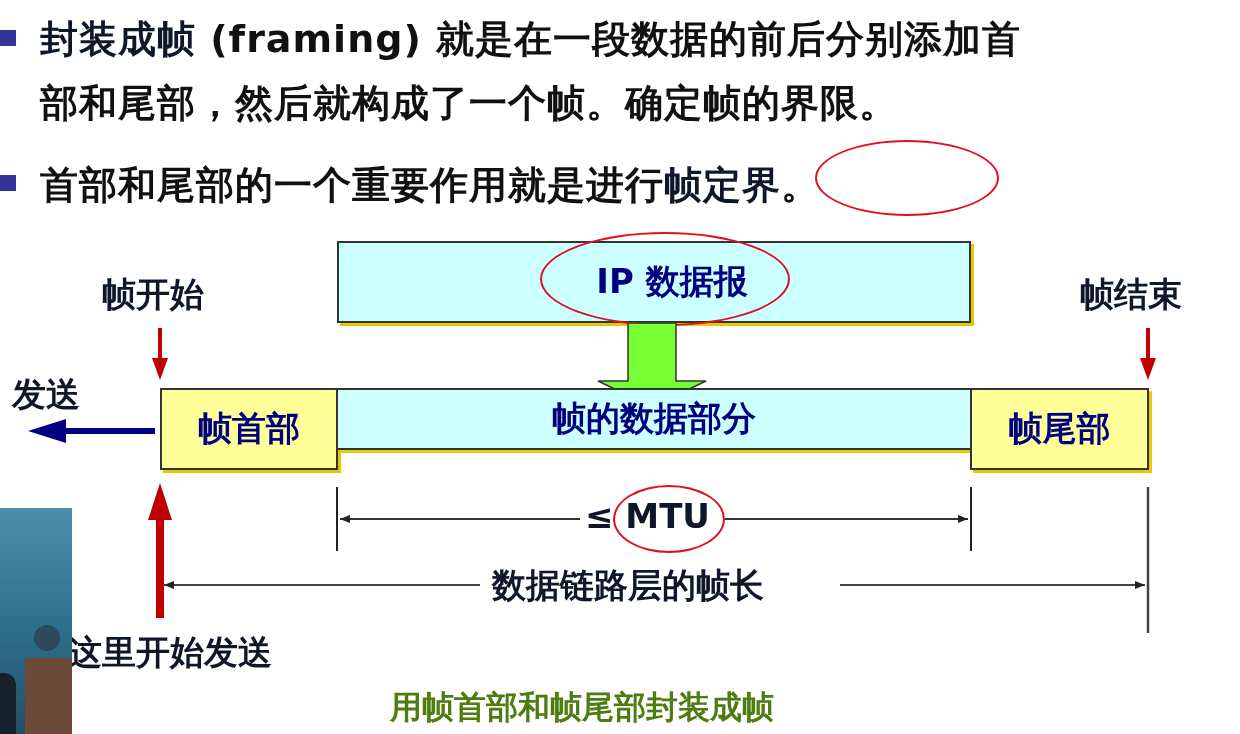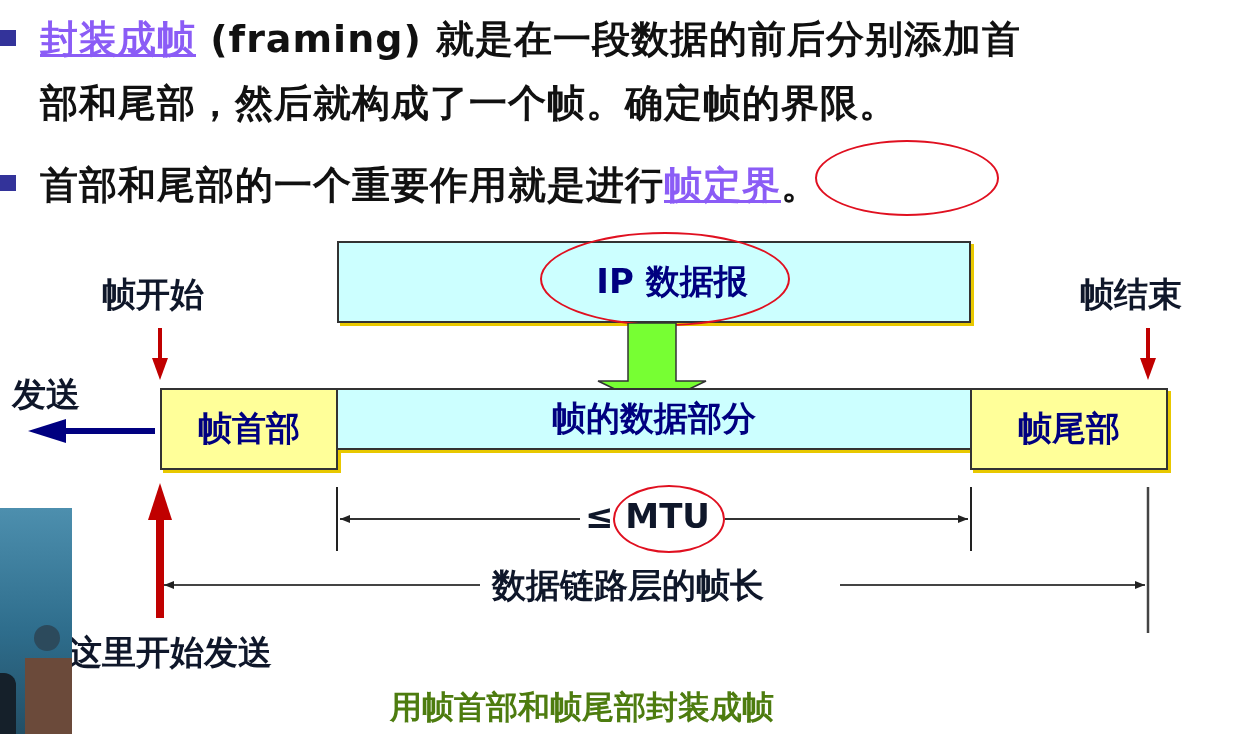--- a/index.html
+++ b/index.html
@@ -1,21 +1,21 @@
 <!DOCTYPE html>
 <html><head>
 <meta charset="utf-8">
 <style>
   html, body { margin:0; padding:0; }
   body { width:1240px; height:734px; background:#ffffff; position:relative; overflow:hidden;
          font-family:"DejaVu Sans","Liberation Sans",sans-serif; }
   .abs { position:absolute; }
   .bullet { position:absolute; width:16px; height:16px; background:#33339a; }
   .line { position:absolute; font-size:38px; font-weight:bold; color:#111; white-space:nowrap; letter-spacing:1px; }
-  .red { color:#8b5cf6;text-decoration:underline; }
+  .red { color:#0f172a; }
   .box { position:absolute; border:2px solid #333; box-shadow:3px 3px 0 #e8c800; display:flex; align-items:center; justify-content:center;
          font-size:34px; font-weight:bold; color:#000080; box-sizing:border-box; }
   .cyan { background:#ccffff; }
   .yellow { background:#ffff99; }
   .lbl { position:absolute; font-size:34px; font-weight:bold; color:#0f172a; white-space:nowrap; }
   .caption { position:absolute; font-size:32px; font-weight:bold; color:#4d7c0f; white-space:nowrap; }
   .webcam { position:absolute; left:0; top:508px; width:72px; height:226px;
             background:linear-gradient(180deg,#4d8fae 0%,#2e6d8c 55%,#234f66 100%); }
   .ink { position:absolute; border:2px solid #e01020; border-radius:50%; }
 </style>
@@ -42,21 +42,21 @@
 <svg class="abs" style="left:596px;top:323px;" width="112" height="85" viewBox="0 0 112 85">
   <polygon points="32,0 80,0 80,58 110,58 56,84 2,58 32,58" fill="#77ff33" stroke="#333" stroke-width="1.5"></polygon>
 </svg>
 
 <div class="box yellow" style="left:160px;top:388px;width:178px;height:82px;">
   <span>帧首部</span>
 </div>
 <div class="box cyan" style="left:336px;top:388px;width:636px;height:62px;">
   <span>帧的数据部分</span>
 </div>
-<div class="box yellow" style="left:970px;top:388px;width:198px;height:82px;">
+<div class="box yellow" style="left:970px;top:388px;width:179px;height:82px;">
   <span>帧尾部</span>
 </div>
 
 <div class="lbl" style="left:102px;top:272px;">帧开始</div>
 <div class="lbl" style="left:1080px;top:272px;">帧结束</div>
 <div class="lbl" style="left:12px;top:372px;">发送</div>
 <div class="lbl" style="left:68px;top:630px;">这里开始发送</div>
 
 <svg class="abs" style="left:0;top:0;" width="1240" height="734">
 

